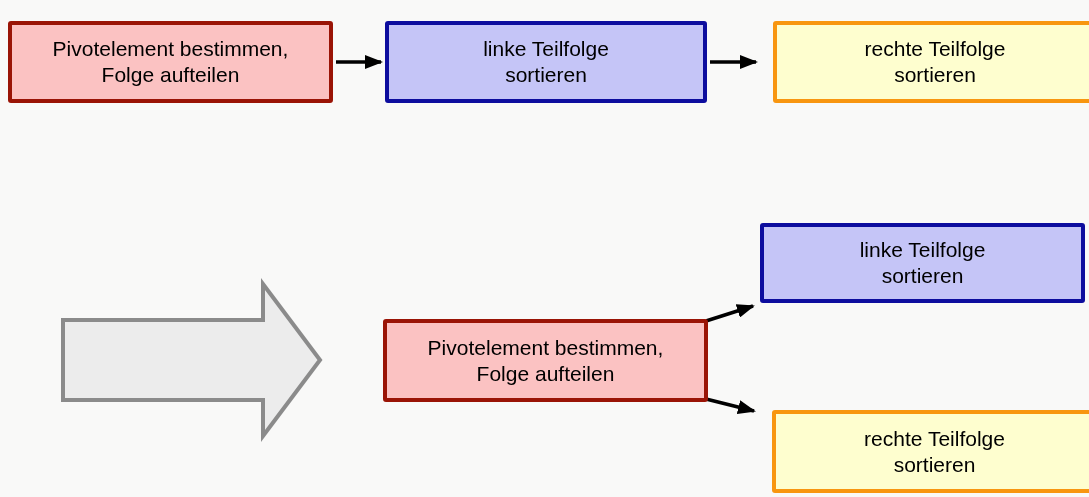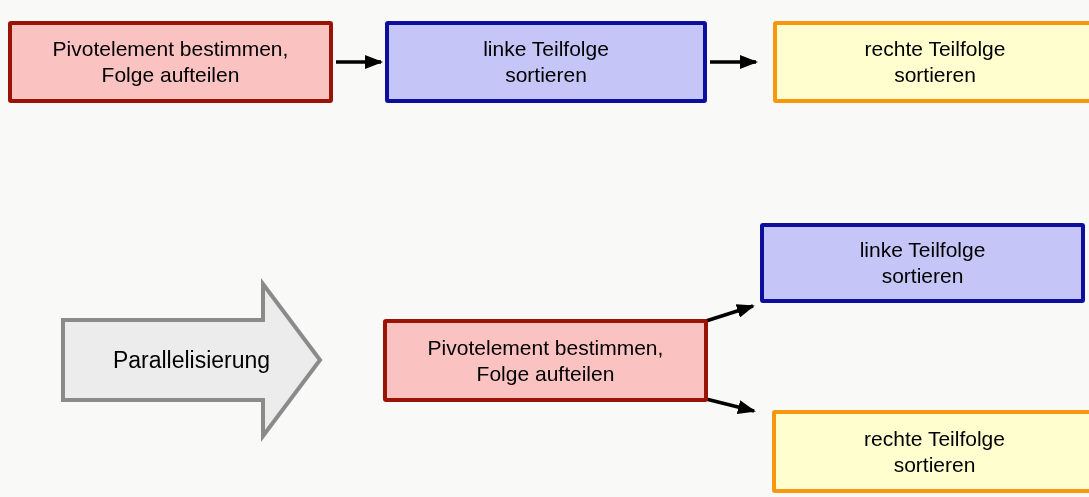--- a/index.html
+++ b/index.html
@@ -126,15 +126,14 @@
   <div class="node node-left n5">
     <span>linke Teilfolge</span>
     <span>sortieren</span>
   </div>
 
   <div class="node node-right n6">
     <span>rechte Teilfolge</span>
     <span>sortieren</span>
   </div>
 
-  <div class="block-arrow-label">Parallelisierung</div>
 
 </div>
 
 </body></html>

